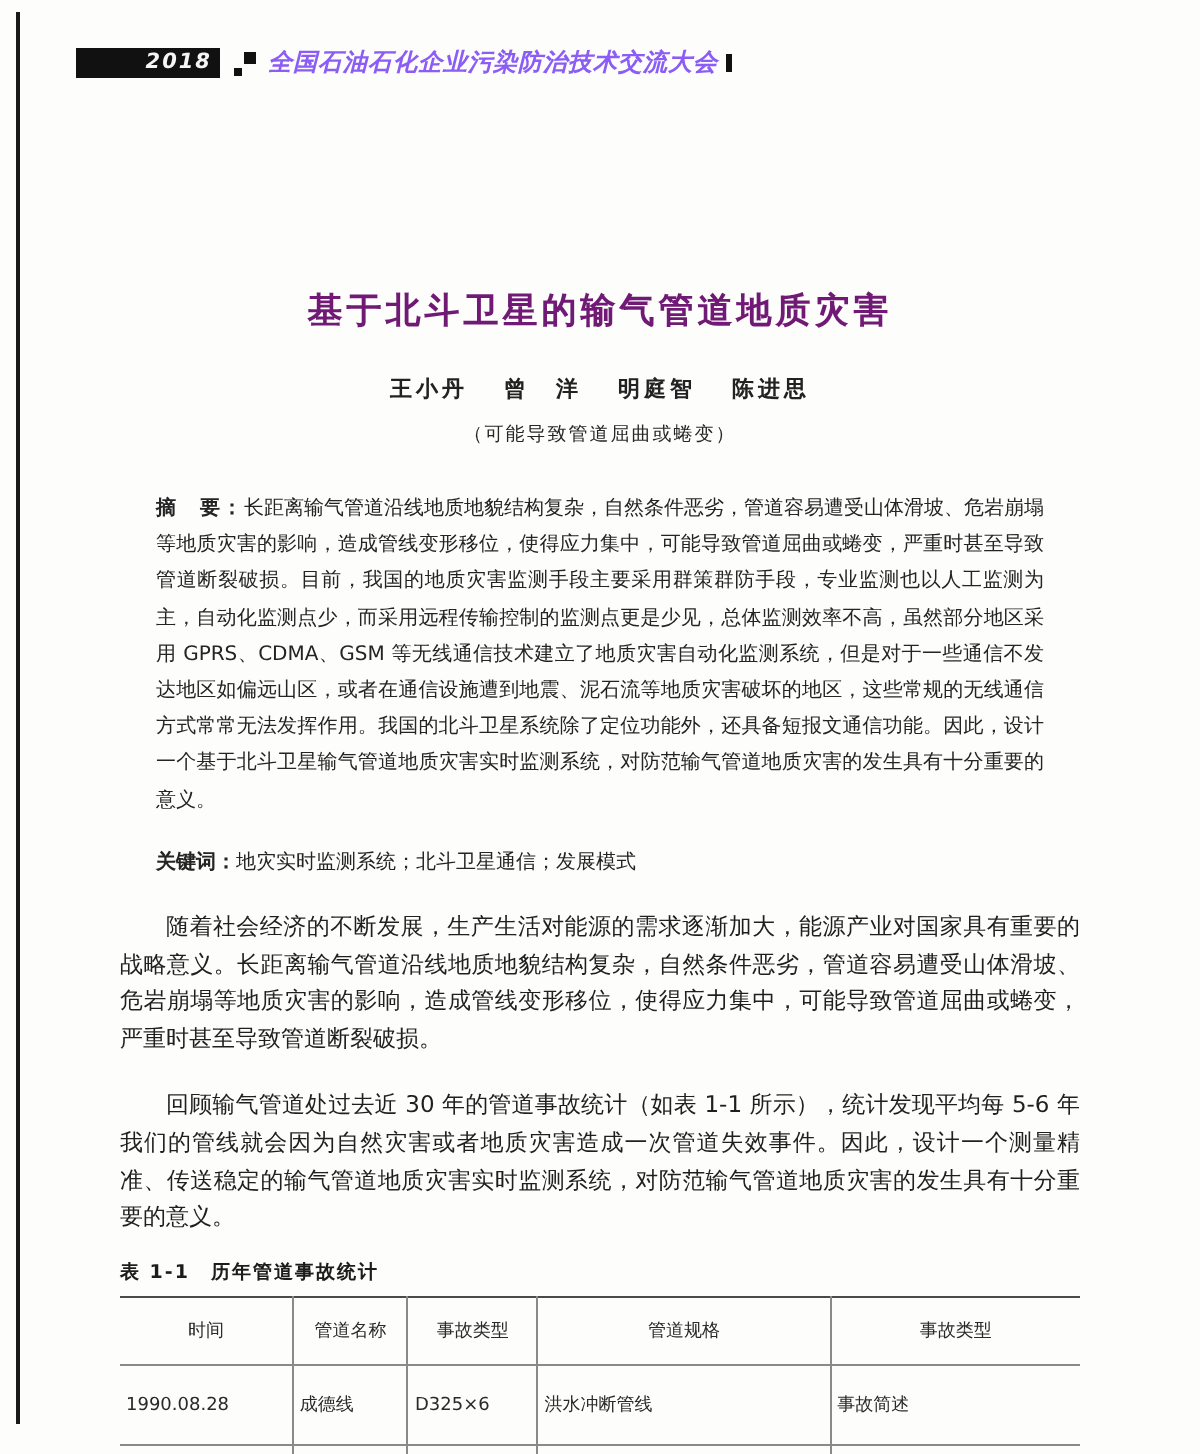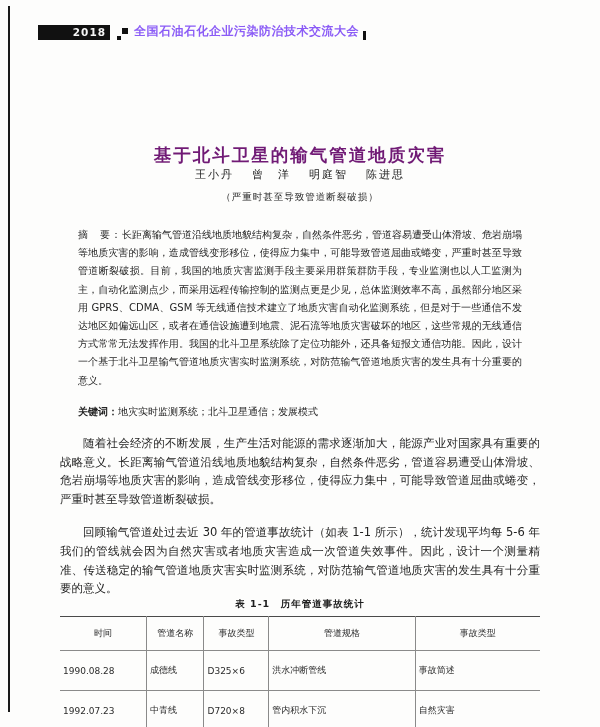--- a/index.html
+++ b/index.html
@@ -13,22 +13,23 @@
     overflow: hidden;
   }
   .scan-edge {
     position: absolute; left: 8px; top: 6px;
     width: 2px; height: 706px;
     background: #1a1a1a;
   }
   .page-header {
     position: absolute; top: 23px; left: 38px; right: 30px;
     height: 17px;
-    display: flex; align-items: flex-end;
+    display: flex; align-items: center;
     white-space: nowrap;
+    font-style: italic;
   }
   .year-badge {
     display: inline-block;
     width: 72px; height: 15px;
     background: #111;
     color: #f5f5f5;
     font-size: 10.5px; font-weight: bold;
     text-align: right;
     padding: 1px 4px 0 0;
     letter-spacing: 1px;
@@ -47,61 +48,64 @@
   .content { position: absolute; left: 60px; right: 60px; top: 0; }
 
   .paper-title {
     margin-top: 143px;
     text-align: center;
     font-size: 17.5px; font-weight: bold;
     letter-spacing: 2px;
     color: #701a75;
   }
   .authors-line {
+    margin-top: 20px;
     text-align: center;
     font-size: 11px;
     color: #222;
+    font-weight: bold;
   }
   .authors-line .author { margin: 0 9px; letter-spacing: 2px; }
   .affiliation {
     margin-top: 9px;
     text-align: center;
     font-size: 9.5px;
     color: #262626;
     letter-spacing: 1px;
   }
 
   .abstract {
     margin: 22px 18px 0 18px;
     font-size: 10px;
     line-height: 18.2px;
     text-align: justify;
     color: #242424;
   }
-  .abstract .lbl { font-weight: normal; letter-spacing: 1px; }
+  .abstract .lbl { font-weight: bold; letter-spacing: 1px; }
   .keywords {
     margin: 14px 18px 0 18px;
     font-size: 10px;
     line-height: 16px;
     color: #242424;
   }
   .keywords .lbl { font-weight: bold; }
 
   .body-para {
     margin-top: 14px;
     font-size: 11.5px;
     line-height: 18.8px;
     text-align: justify;
     text-indent: 2em;
     color: #1f1f1f;
   }
   .body-para:first-of-type { margin-top: 18px; }
 
   .table-caption {
-    text-align: center;
+    margin-top: 12px;
+    text-align: left;
     font-size: 9.5px; font-weight: bold;
     color: #1c1c1c;
     letter-spacing: 1px;
   }
   table.accident-table {
     width: 100%;
     margin-top: 5px;
     border-collapse: collapse;
     font-size: 9px;
     color: #2a2a2a;
@@ -141,21 +145,21 @@
 </div>
 
 <div class="content">
 
   <h1 class="paper-title">基于北斗卫星的输气管道地质灾害</h1>
 
   <div class="authors-line">
     <span class="author">王小丹</span><span class="author">曾　洋</span><span class="author">明庭智</span><span class="author">陈进思</span>
   </div>
 
-  <div class="affiliation">（严重时甚至导致管道断裂破损）</div>
+  <div class="affiliation">（可能导致管道屈曲或蜷变）</div>
 
   <p class="abstract"><span class="lbl">摘　要：</span><span>长距离输气管道沿线地质地貌结构复杂，自然条件恶劣，管道容易遭受山体滑坡、危岩崩塌等地质灾害的影响，造成管线变形移位，使得应力集中，可能导致管道屈曲或蜷变，严重时甚至导致管道断裂破损。目前，我国的地质灾害监测手段主要采用群策群防手段，专业监测也以人工监测为主，自动化监测点少，而采用远程传输控制的监测点更是少见，总体监测效率不高，虽然部分地区采用 GPRS、CDMA、GSM 等无线通信技术建立了地质灾害自动化监测系统，但是对于一些通信不发达地区如偏远山区，或者在通信设施遭到地震、泥石流等地质灾害破坏的地区，这些常规的无线通信方式常常无法发挥作用。我国的北斗卫星系统除了定位功能外，还具备短报文通信功能。因此，设计一个基于北斗卫星输气管道地质灾害实时监测系统，对防范输气管道地质灾害的发生具有十分重要的意义。</span></p>
 
   <p class="keywords"><span class="lbl">关键词：</span><span>地灾实时监测系统；北斗卫星通信；发展模式</span></p>
 
   <p class="body-para">随着社会经济的不断发展，生产生活对能源的需求逐渐加大，能源产业对国家具有重要的战略意义。长距离输气管道沿线地质地貌结构复杂，自然条件恶劣，管道容易遭受山体滑坡、危岩崩塌等地质灾害的影响，造成管线变形移位，使得应力集中，可能导致管道屈曲或蜷变，严重时甚至导致管道断裂破损。</p>
   <p class="body-para">回顾输气管道处过去近 30 年的管道事故统计（如表 1-1 所示），统计发现平均每 5-6 年我们的管线就会因为自然灾害或者地质灾害造成一次管道失效事件。因此，设计一个测量精准、传送稳定的输气管道地质灾害实时监测系统，对防范输气管道地质灾害的发生具有十分重要的意义。</p>
 
   <div class="table-caption">表 1-1　历年管道事故统计</div>
 

